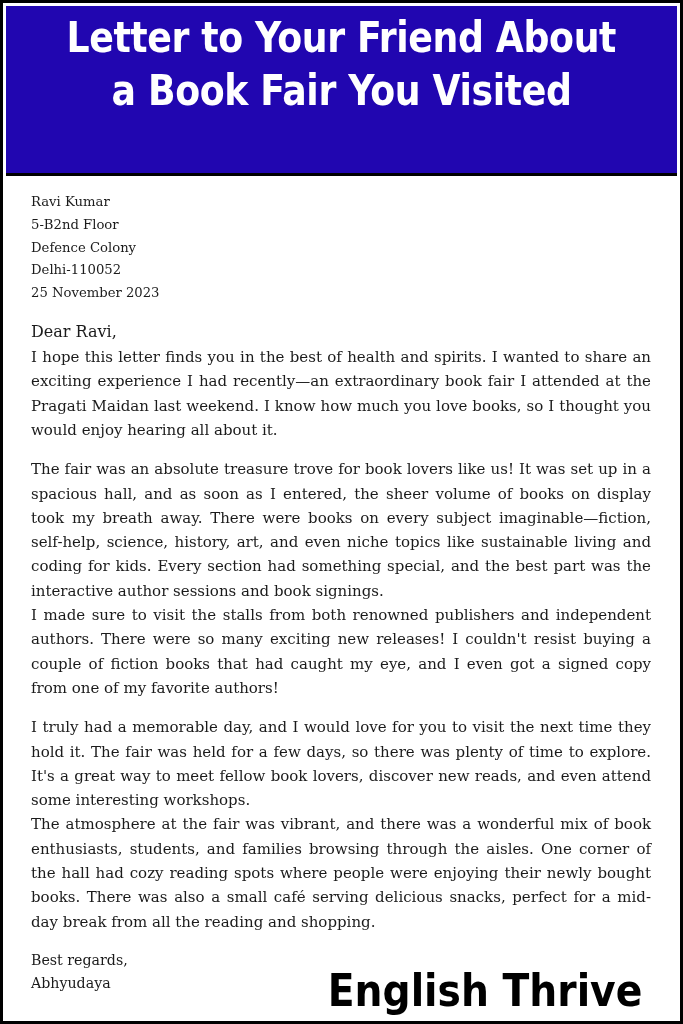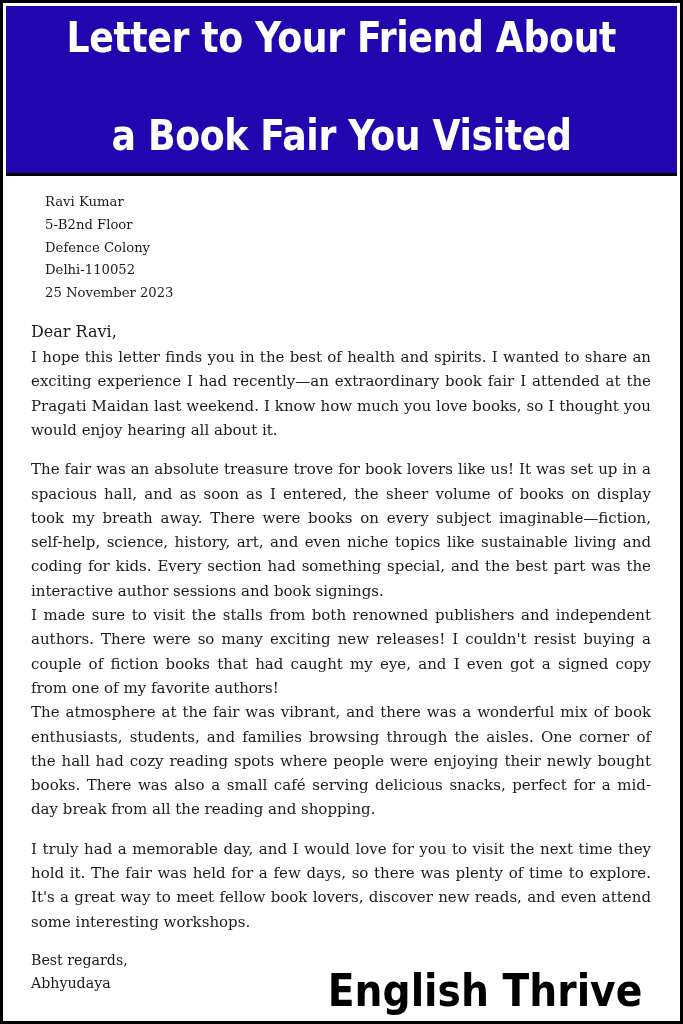--- a/index.html
+++ b/index.html
@@ -22,21 +22,21 @@
     position: absolute;
     left: 3px;
     top: 3px;
     width: 671px;
     height: 170px;
     background: #2106b0;
     border-bottom: 3px solid #000000;
     display: flex;
     flex-direction: column;
     align-items: center;
-    justify-content: space-between;
+    justify-content: flex-start;
     padding: 6px 10px 10px 10px;
   }
   .banner-line {
     color: #ffffff;
     font-family: "DejaVu Sans Condensed", "Liberation Sans Narrow", "Liberation Sans", sans-serif;
     font-weight: bold;
     font-size: 42px;
     line-height: 1.26;
     letter-spacing: -0.4px;
     text-align: center;
@@ -53,21 +53,21 @@
     padding: 12px 26px 0 25px;
     font-family: "DejaVu Serif", "Liberation Serif", serif;
     color: #1b1b1b;
   }
 
   .addr-block {
     font-size: 13.2px;
     line-height: 1.73;
     margin-bottom: 14px;
   }
-  .addr-line { white-space: nowrap; margin-left: 14px; }
+  .addr-line { white-space: nowrap; }
 
   .salutation {
     font-size: 16px;
     line-height: 1.62;
     margin: 0 0 0 0;
   }
 
   p.para {
     font-size: 15px;
     line-height: 1.62;
@@ -118,22 +118,22 @@
       <div class="addr-line">Defence Colony</div>
       <div class="addr-line">Delhi-110052</div>
       <div class="addr-line">25 November 2023</div>
     </div>
 
     <div class="salutation">Dear Ravi,</div>
 
     <p class="para">I hope this letter finds you in the best of health and spirits. I wanted to share an exciting experience I had recently—an extraordinary book fair I attended at the Pragati Maidan last weekend. I know how much you love books, so I thought you would enjoy hearing all about it.</p>
     <p class="para gap-before">The fair was an absolute treasure trove for book lovers like us! It was set up in a spacious hall, and as soon as I entered, the sheer volume of books on display took my breath away. There were books on every subject imaginable—fiction, self-help, science, history, art, and even niche topics like sustainable living and coding for kids. Every section had something special, and the best part was the interactive author sessions and book signings.</p>
     <p class="para">I made sure to visit the stalls from both renowned publishers and independent authors. There were so many exciting new releases! I couldn't resist buying a couple of fiction books that had caught my eye, and I even got a signed copy from one of my favorite authors!</p>
+    <p class="para gap-before">I truly had a memorable day, and I would love for you to visit the next time they hold it. The fair was held for a few days, so there was plenty of time to explore. It's a great way to meet fellow book lovers, discover new reads, and even attend some interesting workshops.</p>
     <p class="para">The atmosphere at the fair was vibrant, and there was a wonderful mix of book enthusiasts, students, and families browsing through the aisles. One corner of the hall had cozy reading spots where people were enjoying their newly bought books. There was also a small café serving delicious snacks, perfect for a mid-day break from all the reading and shopping.</p>
-    <p class="para gap-before">I truly had a memorable day, and I would love for you to visit the next time they hold it. The fair was held for a few days, so there was plenty of time to explore. It's a great way to meet fellow book lovers, discover new reads, and even attend some interesting workshops.</p>
 
     <div class="signoff">
       <div>Best regards,</div>
       <div>Abhyudaya</div>
     </div>
 
   </div>
 
   <div id="watermark">English Thrive</div>
 

